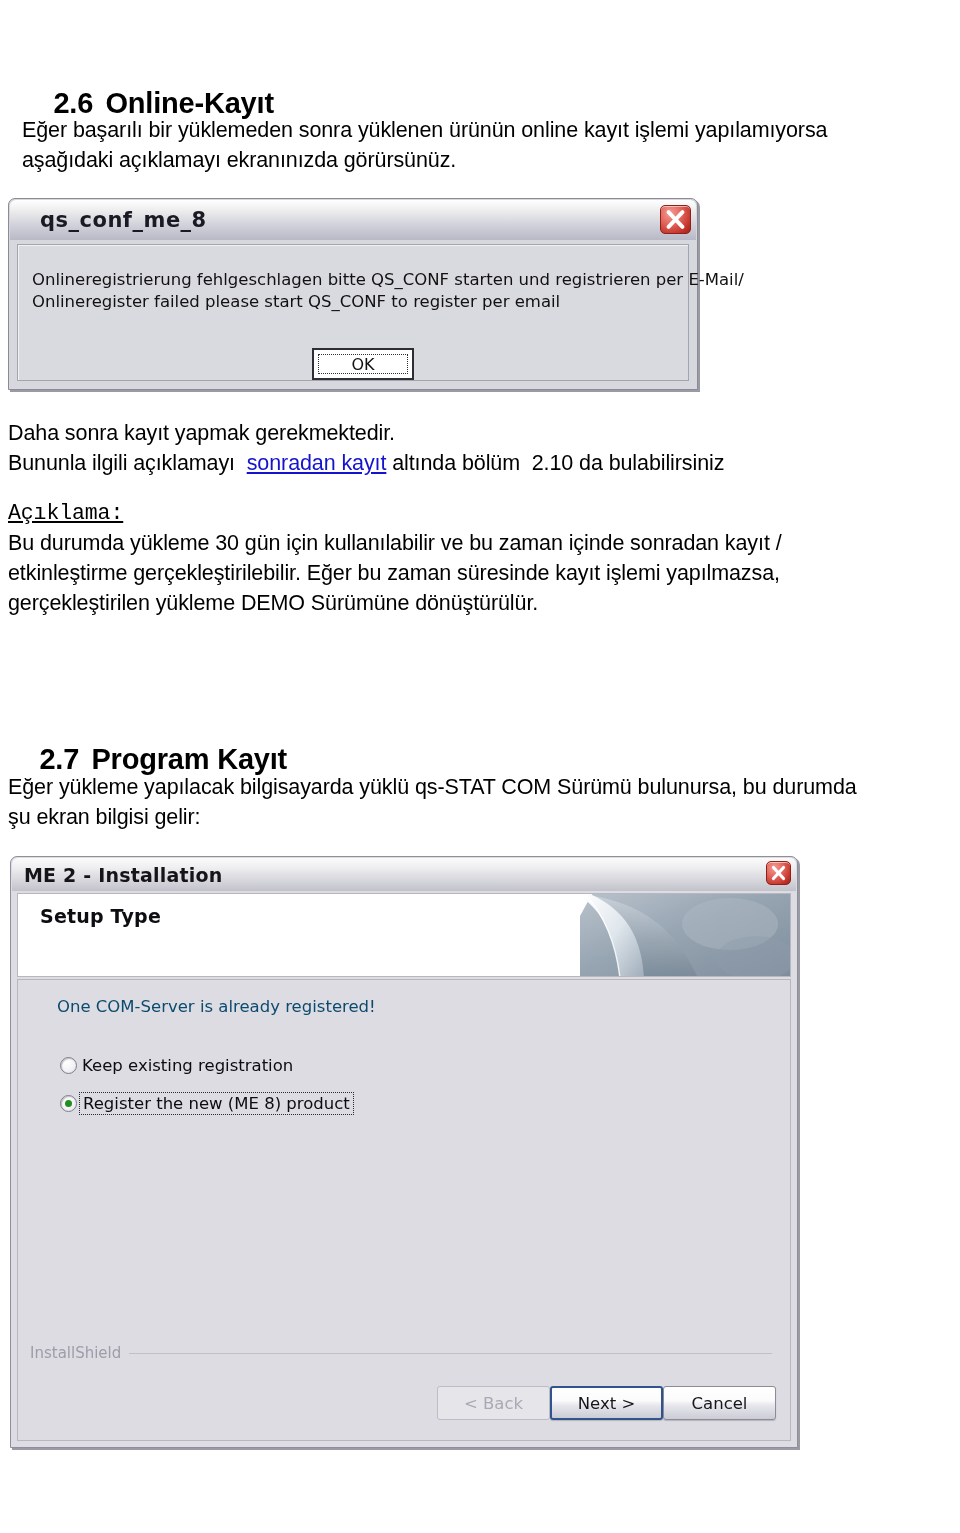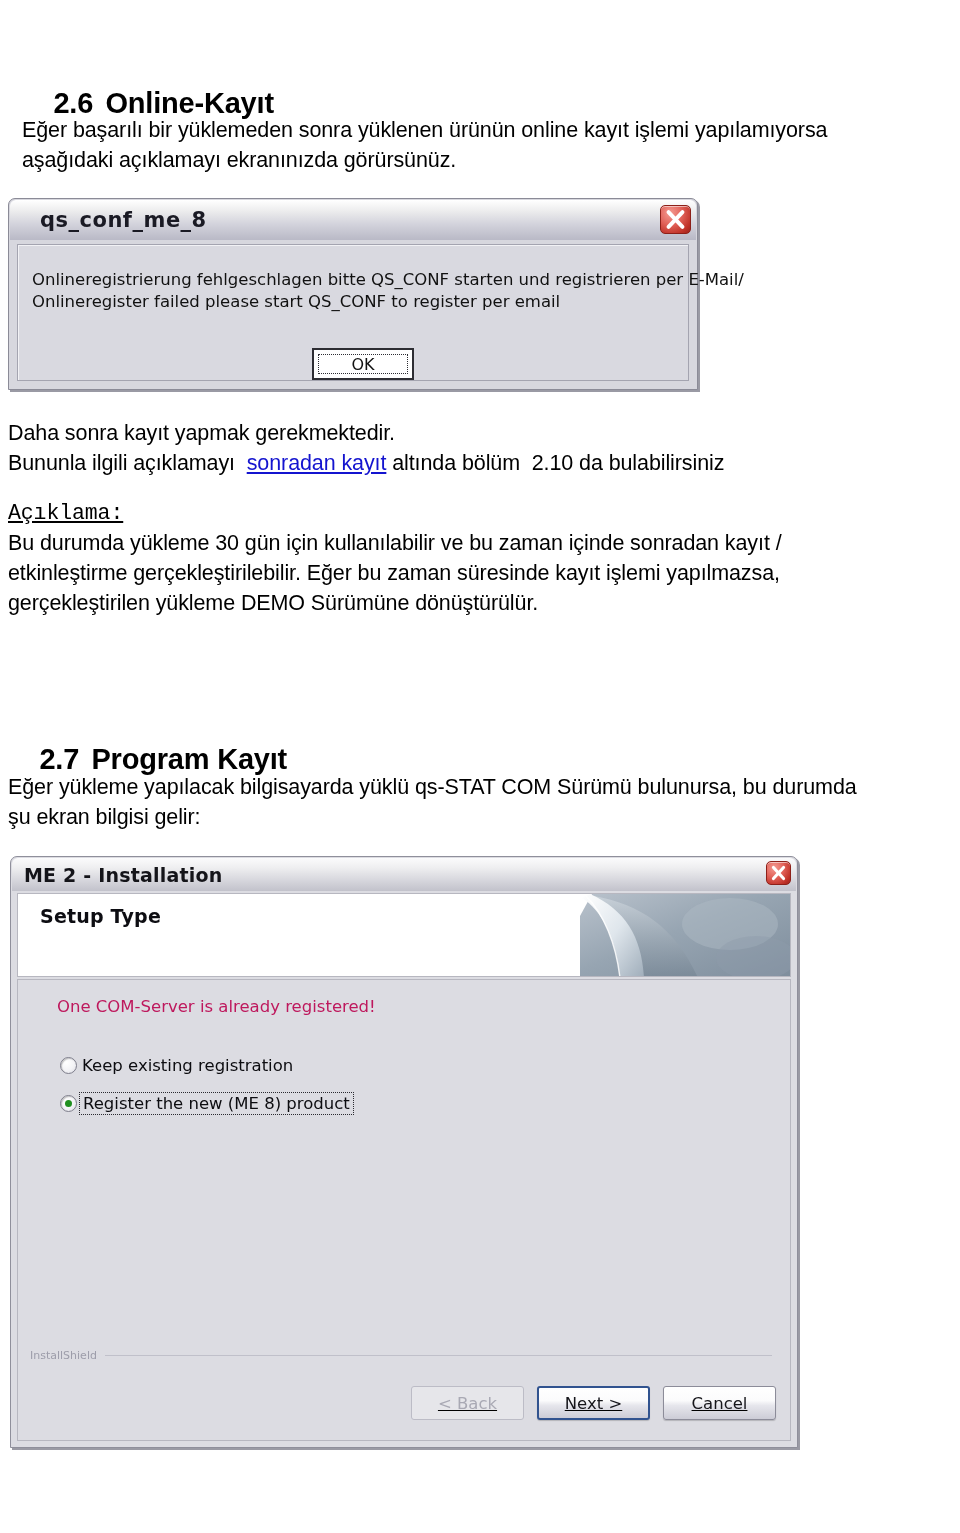--- a/index.html
+++ b/index.html
@@ -129,21 +129,21 @@
   }
   .bannerArt { position:absolute; right:0; top:0; width: 210px; height: 84px; }
 
   .dlg2 .content {
     position: absolute; left: 6px; right: 6px; top: 122px; bottom: 6px;
     background: #dcdce2;
     border: 1px solid #b7b7c0;
   }
   .dlg2 .note {
     position: absolute; left: 39px; top: 17px;
-    font-size: 16.5px; color: #be185d;
+    font-size: 16.5px; color: #0c4a6e;
   }
 
   .radios { position: absolute; left: 42px; top: 72px; }
   .radio-row {
     display: flex; align-items: center; height: 26px; margin-bottom: 12px;
     cursor: pointer;
   }
   .rdo {
     width: 17px; height: 17px; border-radius: 50%;
     background: radial-gradient(circle at 36% 32%, #ffffff 0%, #f3f3f6 55%, #dadae2 100%);
@@ -158,25 +158,25 @@
   .radio-row .lbl {
     font-size: 16.5px; color:#0c0c10; margin-left: 2px; padding: 1px 3px;
     white-space: pre;
   }
   .radio-row .lbl.focus { border: 1px dotted #2a2a30; }
 
   .isbrand {
     position:absolute; left: 12px; bottom: 78px; display:flex; align-items:center;
     width: calc(100% - 30px);
   }
-  .isbrand .txt { font-size: 11px; color:#9d9daa; white-space: pre; }
+  .isbrand .txt { font-size: 15px; color:#9d9daa; white-space: pre; }
   .isbrand .rule { flex:1; height:1px; background:#c0c0ca; margin-left: 8px; }
 
   .btnrow {
-    position:absolute; right: 14px; bottom: 20px; display:flex; gap: 13px; text-decoration: underline;
+    position:absolute; right: 14px; bottom: 20px; display:flex; 
   }
   .wbtn {
     width: 113px; height: 34px; border-radius: 3px;
     border: 1px solid #8c8c99;
     background: linear-gradient(to bottom,#ffffff 0%, #fbfbfc 42%, #e6e6ec 58%, #ccccd6 100%);
     display:flex; align-items:center; justify-content:center;
     font-size: 16.5px; color:#15151a; cursor:pointer;
     box-shadow: 0 1px 1px rgba(0,0,0,.18);
   }
   .wbtn.disabled { color:#a9a9b4; background:#e6e6ea; border-color:#bcbcc6; box-shadow:none; cursor:default; }

